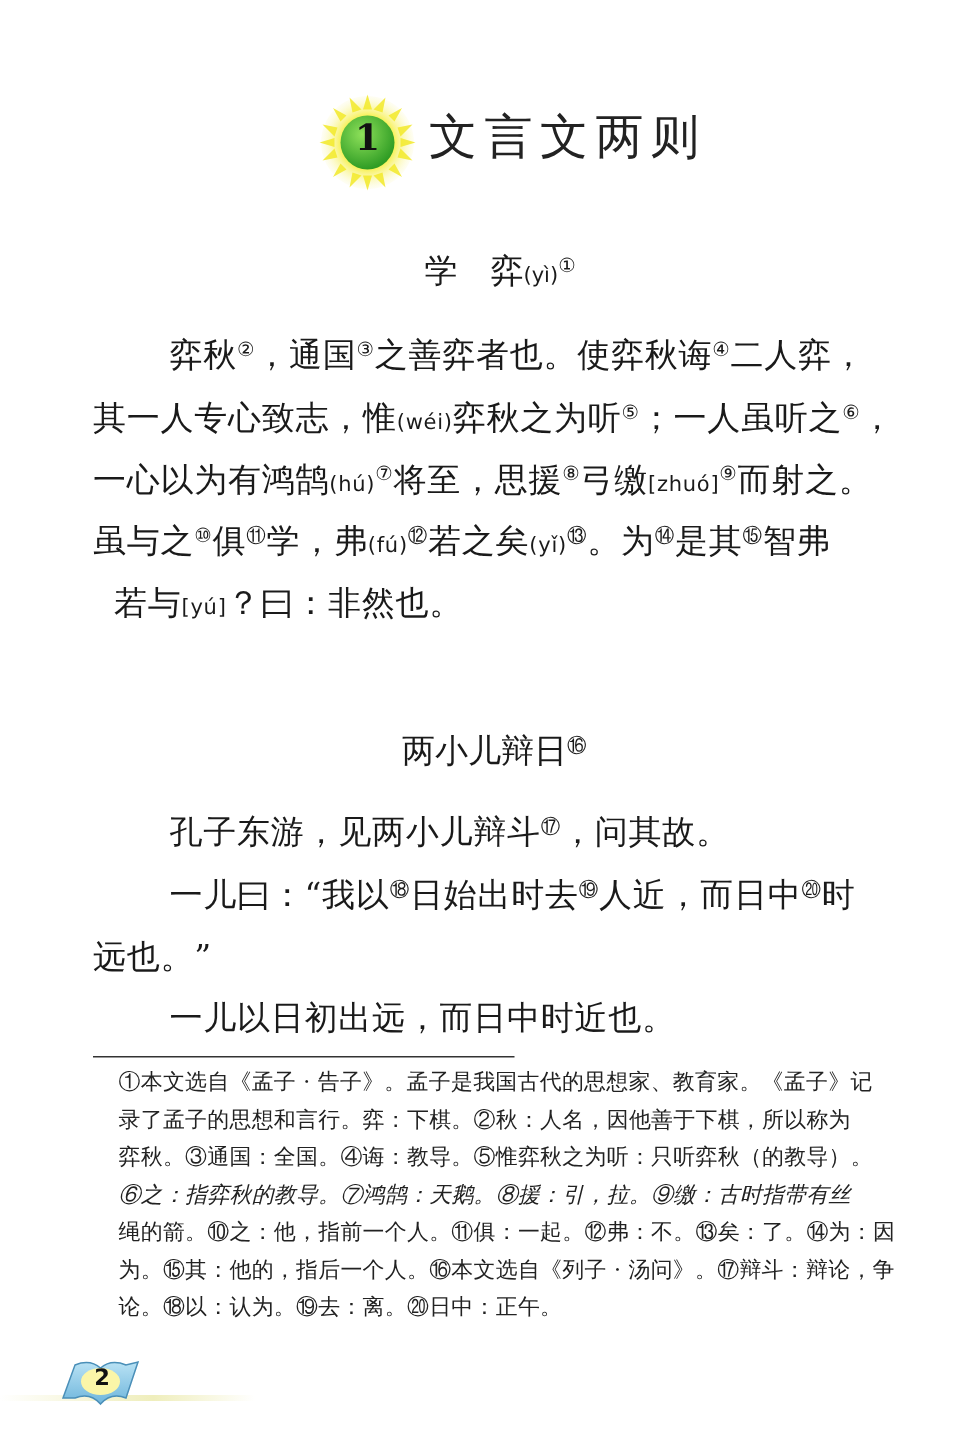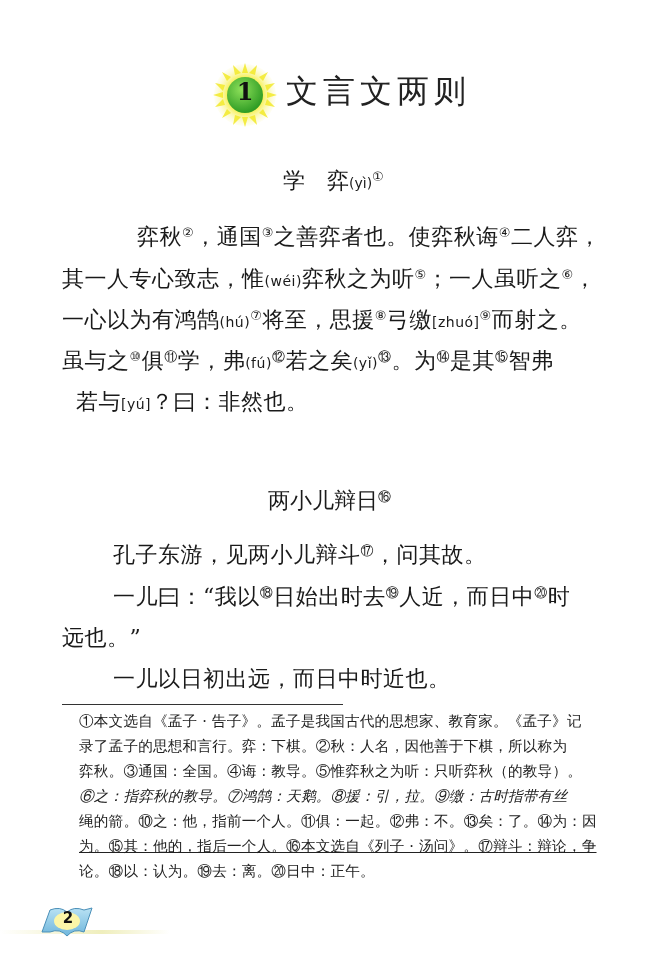--- a/index.html
+++ b/index.html
@@ -94,21 +94,21 @@
     </g>
   </svg>
   <div class="abs" style="left:0;top:15px;width:66px;text-align:center;font-family:'DejaVu Serif','Liberation Serif',serif;font-weight:bold;font-size:24px;color:#111;">1</div>
 </div>
 <div class="abs lesson-title">文言文两则</div>
 
 <div class="abs sec-title sec1">
   <span class="c1">学</span><span>弈</span><span class="py">(yì)</span><span class="sup">①</span>
 </div>
 
-<div class="abs line indent" style="top:222px;margin-left:24px;">
+<div class="abs line indent" style="top:222px;">
   <span>弈秋</span><span class="sup">②</span><span>，通国</span><span class="sup">③</span><span>之善弈者也。使弈秋诲</span><span class="sup">④</span><span>二人弈，</span>
 </div>
 <div class="abs line flush" style="top:264px;">
   <span>其一人专心致志，惟</span><span class="py">(wéi)</span><span>弈秋之为听</span><span class="sup">⑤</span><span>；一人虽听之</span><span class="sup">⑥</span><span>，</span>
 </div>
 <div class="abs line flush" style="top:305px;">
   <span>一心以为有鸿鹄</span><span class="py">(hú)</span><span class="sup">⑦</span><span>将至，思援</span><span class="sup">⑧</span><span>弓缴</span><span class="py">[zhuó]</span><span class="sup">⑨</span><span>而射之。</span>
 </div>
 <div class="abs line flush" style="top:346px;">
   <span>虽与之</span><span class="sup">⑩</span><span>俱</span><span class="sup">⑪</span><span>学，弗</span><span class="py">(fú)</span><span class="sup">⑫</span><span>若之矣</span><span class="py">(yǐ)</span><span class="sup">⑬</span><span>。为</span><span class="sup">⑭</span><span>是其</span><span class="sup">⑮</span><span>智弗</span>
@@ -133,21 +133,21 @@
 <div class="abs line indent" style="top:664px;">
   <span>一儿以日初出远，而日中时近也。</span>
 </div>
 
 <div class="abs rule"></div>
 <div class="abs fn" style="top:712px;">①本文选自《孟子 · 告子》。孟子是我国古代的思想家、教育家。《孟子》记</div>
 <div class="abs fn" style="top:737px;">录了孟子的思想和言行。弈：下棋。②秋：人名，因他善于下棋，所以称为</div>
 <div class="abs fn" style="top:762px;">弈秋。③通国：全国。④诲：教导。⑤惟弈秋之为听：只听弈秋（的教导）。</div>
 <div class="abs fn" style="top:787px;font-style:italic;">⑥之：指弈秋的教导。⑦鸿鹄：天鹅。⑧援：引，拉。⑨缴：古时指带有丝</div>
 <div class="abs fn" style="top:812px;">绳的箭。⑩之：他，指前一个人。⑪俱：一起。⑫弗：不。⑬矣：了。⑭为：因</div>
-<div class="abs fn" style="top:837px;text-decoration:underline;">为。⑮其：他的，指后一个人。⑯本文选自《列子 · 汤问》。⑰辩斗：辩论，争</div>
+<div class="abs fn" style="top:837px;">为。⑮其：他的，指后一个人。⑯本文选自《列子 · 汤问》。⑰辩斗：辩论，争</div>
 <div class="abs fn" style="top:862px;">论。⑱以：认为。⑲去：离。⑳日中：正午。</div>
 
 <div class="abs page-strip"></div>
 <div class="abs page-book">
   <svg width="58" height="34" viewBox="0 0 58 34">
     <defs>
       <linearGradient id="bookG" x1="0" y1="0" x2="0" y2="1">
         <stop offset="0%" stop-color="#b9e2f4"></stop>
         <stop offset="100%" stop-color="#6fb6dc"></stop>
       </linearGradient>

